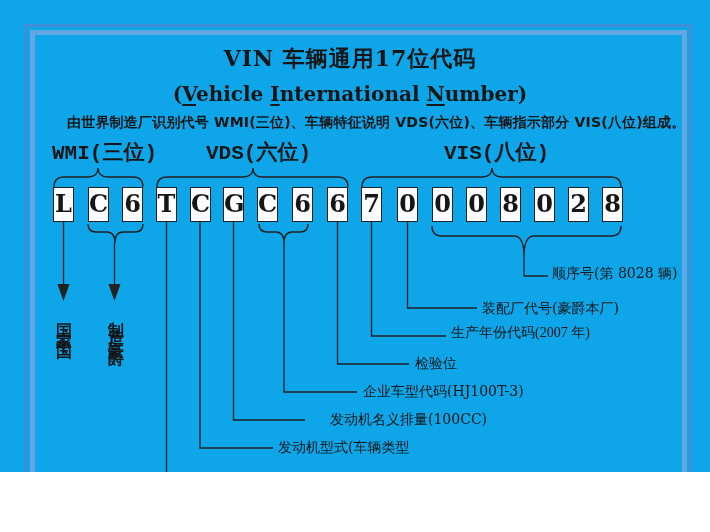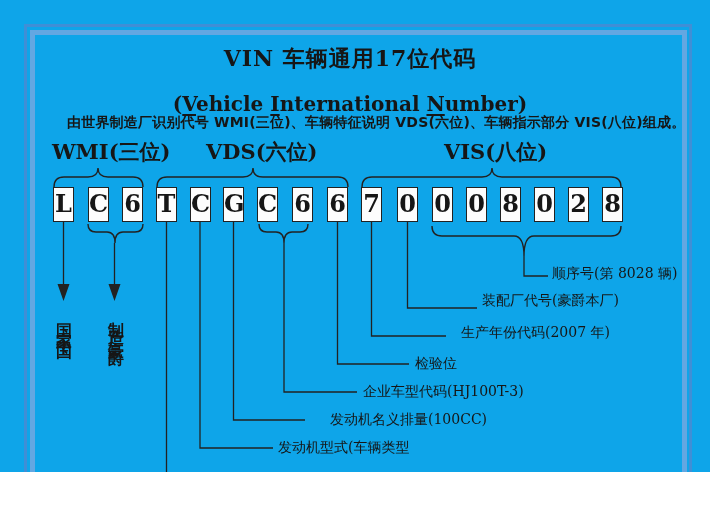--- a/index.html
+++ b/index.html
@@ -6,25 +6,25 @@
   .stage{
     position:relative;width:710px;height:472px;background:#0ea5e9;overflow:hidden;
     font-family:"DejaVu Serif","Liberation Serif",serif;color:#161616;
   }
   .border-outer{position:absolute;left:24px;top:24px;width:668px;height:484px;
     border:3px solid #3f8fd6;box-sizing:border-box;}
   .border-inner{position:absolute;left:30px;top:30px;width:657px;height:472px;
     border:5px solid #63a7e2;box-sizing:border-box;}
   .abs{position:absolute;}
   .title{left:0;right:10px;top:44px;text-align:center;font-size:22px;font-weight:bold;letter-spacing:1px;}
-  .subtitle{left:0;right:10px;top:82px;text-align:center;font-size:20px;font-weight:bold;margin-top:10px;}
+  .subtitle{left:0;right:10px;top:82px;text-align:center;font-size:20px;font-weight:bold;}
   .subtitle .u{text-decoration:underline;text-underline-offset:3px;}
   .desc{left:37px;top:114px;font-size:14px;font-weight:bold;letter-spacing:0.2px;
     font-family:"DejaVu Sans","Liberation Sans",sans-serif;white-space:nowrap;margin-left:30px;}
-  .sect{top:138px;font-size:21px;font-weight:bold;white-space:nowrap;}
+  .sect{top:138px;font-size:21px;font-weight:bold;white-space:nowrap;font-family:Liberation Mono, monospace;}
   .vin-box{position:absolute;top:187px;width:21px;height:35px;border:1.5px solid #222;
     box-sizing:border-box;text-align:center;line-height:31px;font-size:24px;font-weight:bold;
     background:#fdfdfd;}
   .rlabel{position:absolute;font-size:14px;white-space:nowrap;font-weight:500;}
   .vlabel{position:absolute;writing-mode:vertical-rl;text-orientation:upright;
     font-size:16px;font-weight:bold;letter-spacing:7px;line-height:20px;}
   svg.overlay{position:absolute;left:0;top:0;}
   .ln{fill:none;stroke:#222;stroke-width:1.3px;}
   .br{fill:none;stroke:#222;stroke-width:1.4px;}
   .ah{fill:#222;stroke:none;}
@@ -86,19 +86,19 @@
   <div class="vin-box" style="left:466px;">0</div>
   <div class="vin-box" style="left:500px;">8</div>
   <div class="vin-box" style="left:534px;">0</div>
   <div class="vin-box" style="left:568px;">2</div>
   <div class="vin-box" style="left:602px;">8</div>
 
   <div class="vlabel" style="left:54px;top:311px;">国家中国</div>
   <div class="vlabel" style="left:106px;top:309px;">制造厂豪爵</div>
 
   <div class="rlabel" style="left:552px;top:265px;">顺序号(第 8028 辆)</div>
-  <div class="rlabel" style="left:482px;top:292px;">装配厂代号(豪爵本厂)</div>
-  <div class="rlabel" style="left:461px;top:324px;">生产年份代码(2007 年)</div>
+  <div class="rlabel" style="left:482px;top:300px;">装配厂代号(豪爵本厂)</div>
+  <div class="rlabel" style="left:451px;top:324px;font-family:Liberation Serif, serif;">生产年份代码(2007 年)</div>
   <div class="rlabel" style="left:415px;top:355px;">检验位</div>
   <div class="rlabel" style="left:363px;top:383px;">企业车型代码(HJ100T-3)</div>
   <div class="rlabel" style="left:311px;top:411px;margin-left:19px;">发动机名义排量(100CC)</div>
   <div class="rlabel" style="left:278px;top:439px;">发动机型式(车辆类型</div>
 </div>
 
 </body></html>

